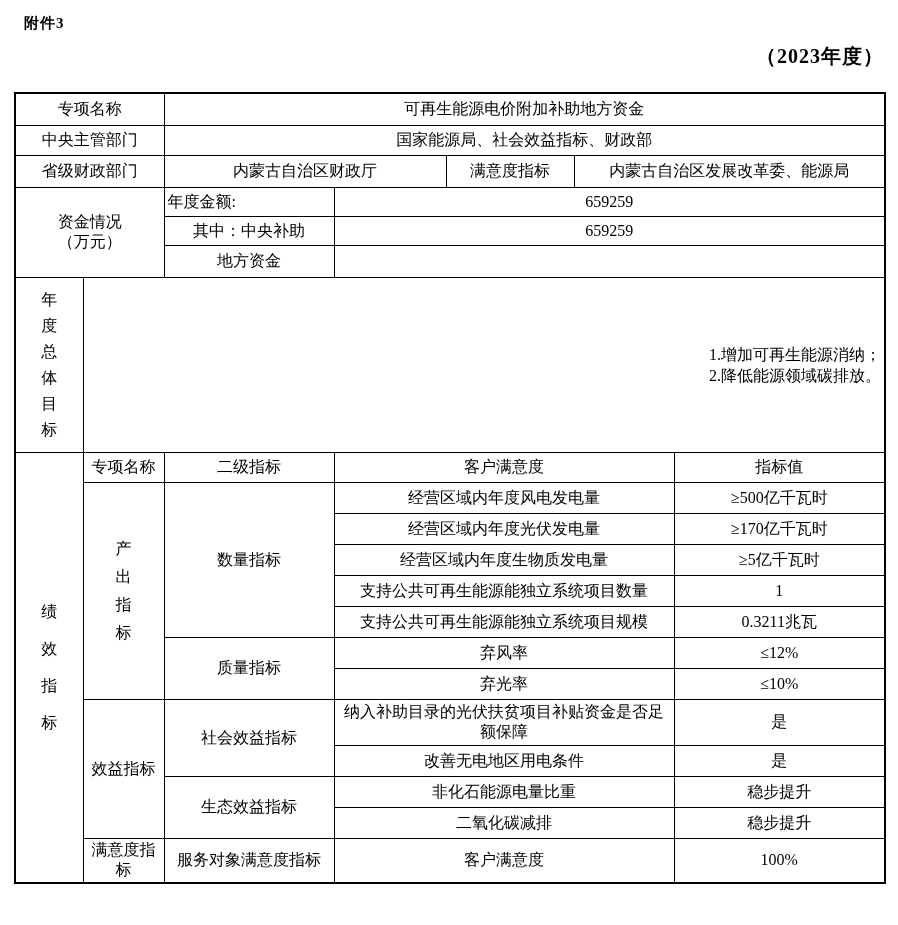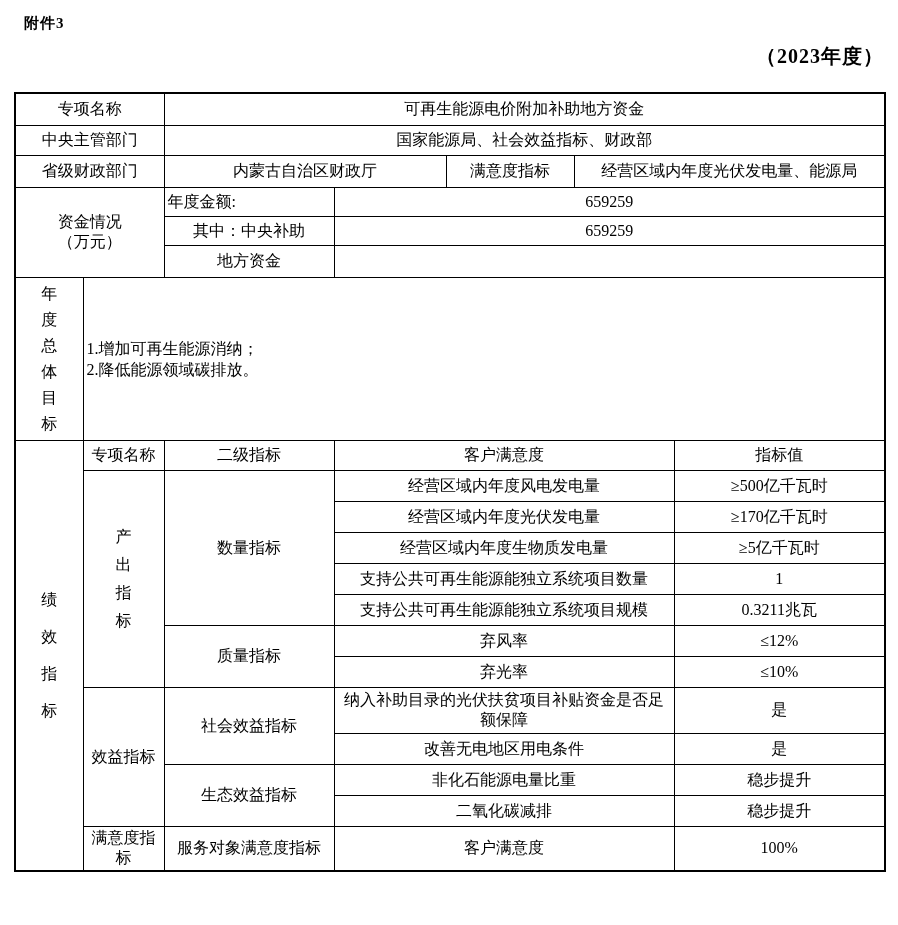--- a/index.html
+++ b/index.html
@@ -43,26 +43,26 @@
   tr.h29 { height: 29px; }
   tr.h31 { height: 31px; }
   tr.h46 { height: 46px; }
   tr.h45 { height: 45px; }
   tr.goal-row { height: 162px; }
 
   .ta-left  { text-align: left; }
   .ta-right { text-align: center; }
 
   
-  .vtext { width: 1em; margin: 2px auto; word-break: break-all; }
+  .vtext { width: 1em; margin: 8px auto; word-break: break-all; }
   .lh-annual { line-height: 26px; }
   .lh-perf   { line-height: 37px; }
   .lh-output { line-height: 28px; }
 
-  .goal-content { vertical-align: middle; }
+  .goal-content { vertical-align: middle; text-align: right; }
   .goal-content div { line-height: 21px; }
 </style>
 </head>
 <body>
 
 <div class="page">
 
   <div class="attachment">附件3</div>
   <div class="subtitle">（2023年度）</div>
 
@@ -85,21 +85,21 @@
 
       <tr class="h30">
         <td colspan="2">中央主管部门</td>
         <td colspan="5">国家能源局、社会效益指标、财政部</td>
       </tr>
 
       <tr class="h32">
         <td colspan="2">省级财政部门</td>
         <td colspan="2">内蒙古自治区财政厅</td>
         <td>满意度指标</td>
-        <td colspan="2">经营区域内年度光伏发电量、能源局</td>
+        <td colspan="2">内蒙古自治区发展改革委、能源局</td>
       </tr>
 
       <tr class="h29">
         <td colspan="2" rowspan="3">
           <div>资金情况</div>
           <div>（万元）</div>
         </td>
         <td class="ta-left">年度金额:</td>
         <td colspan="4">659259</td>
       </tr>

